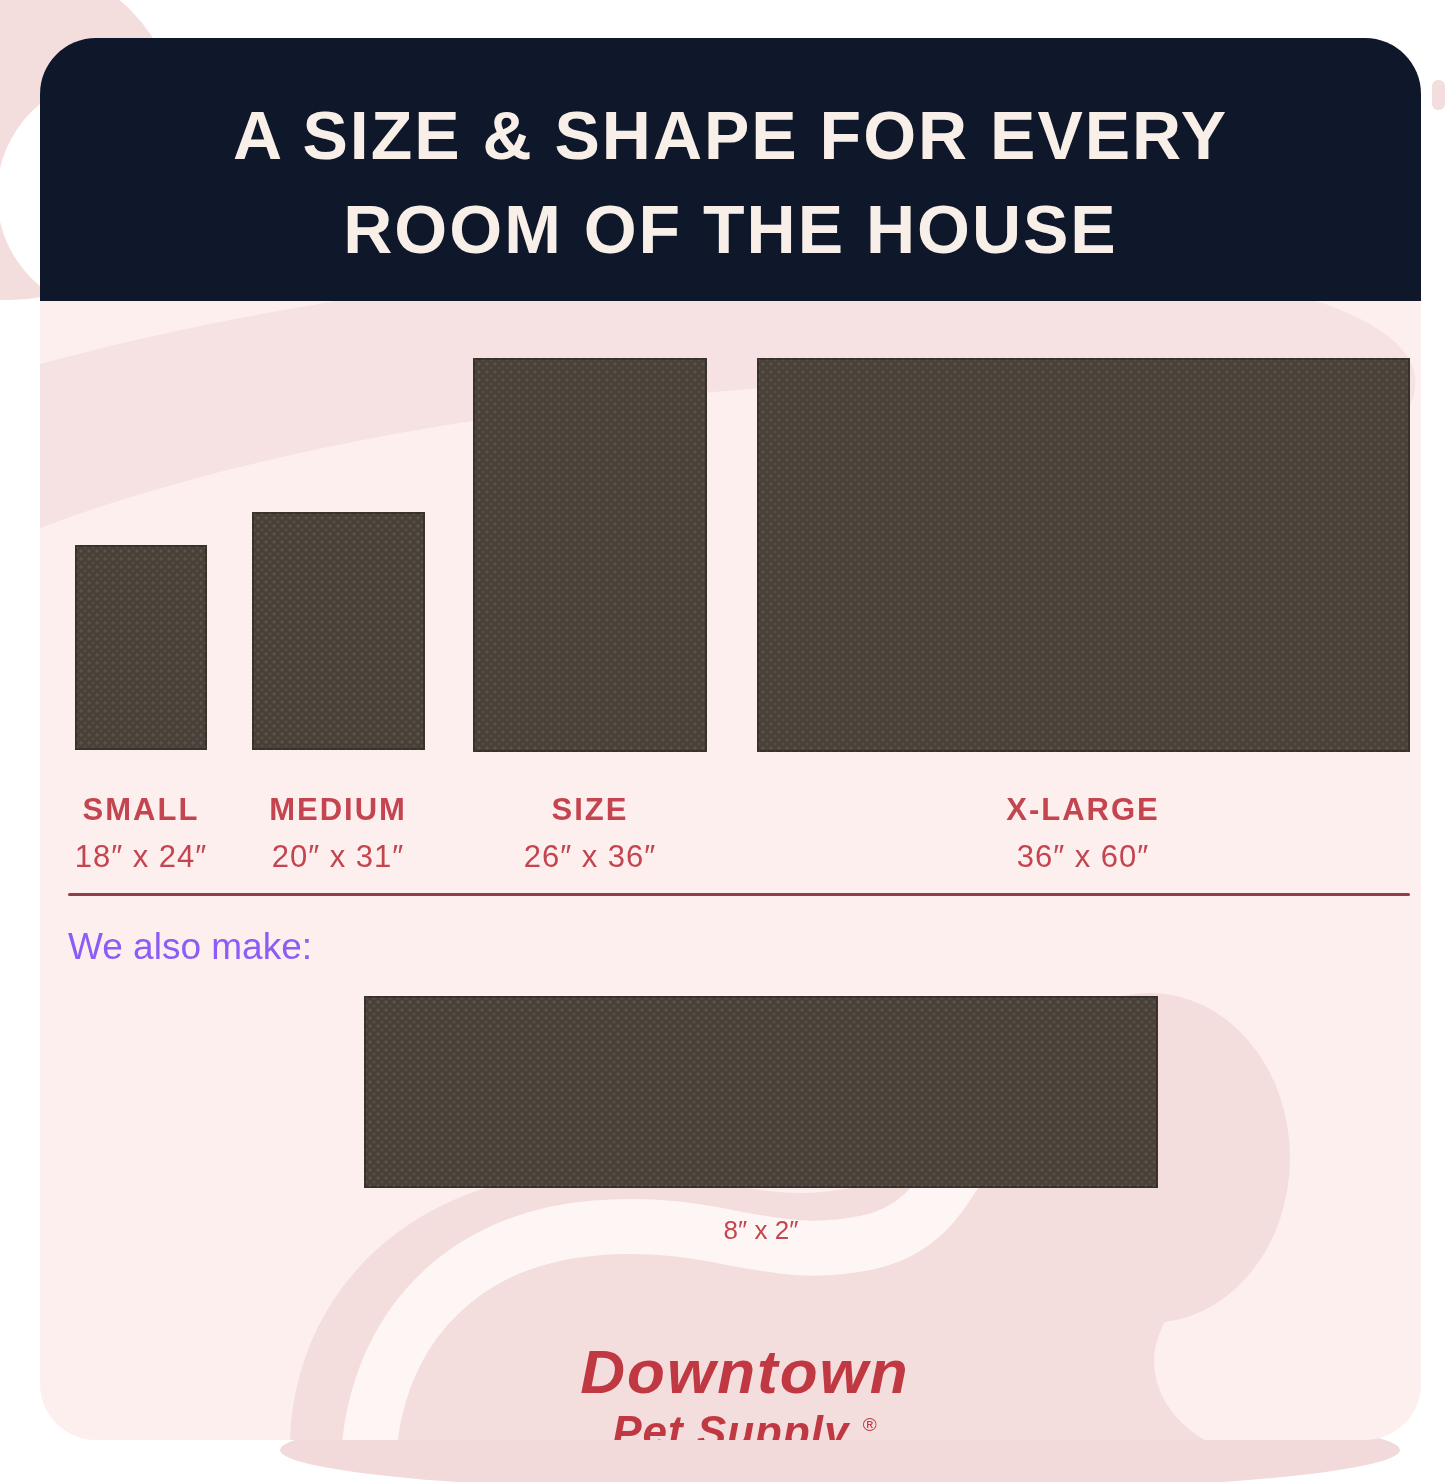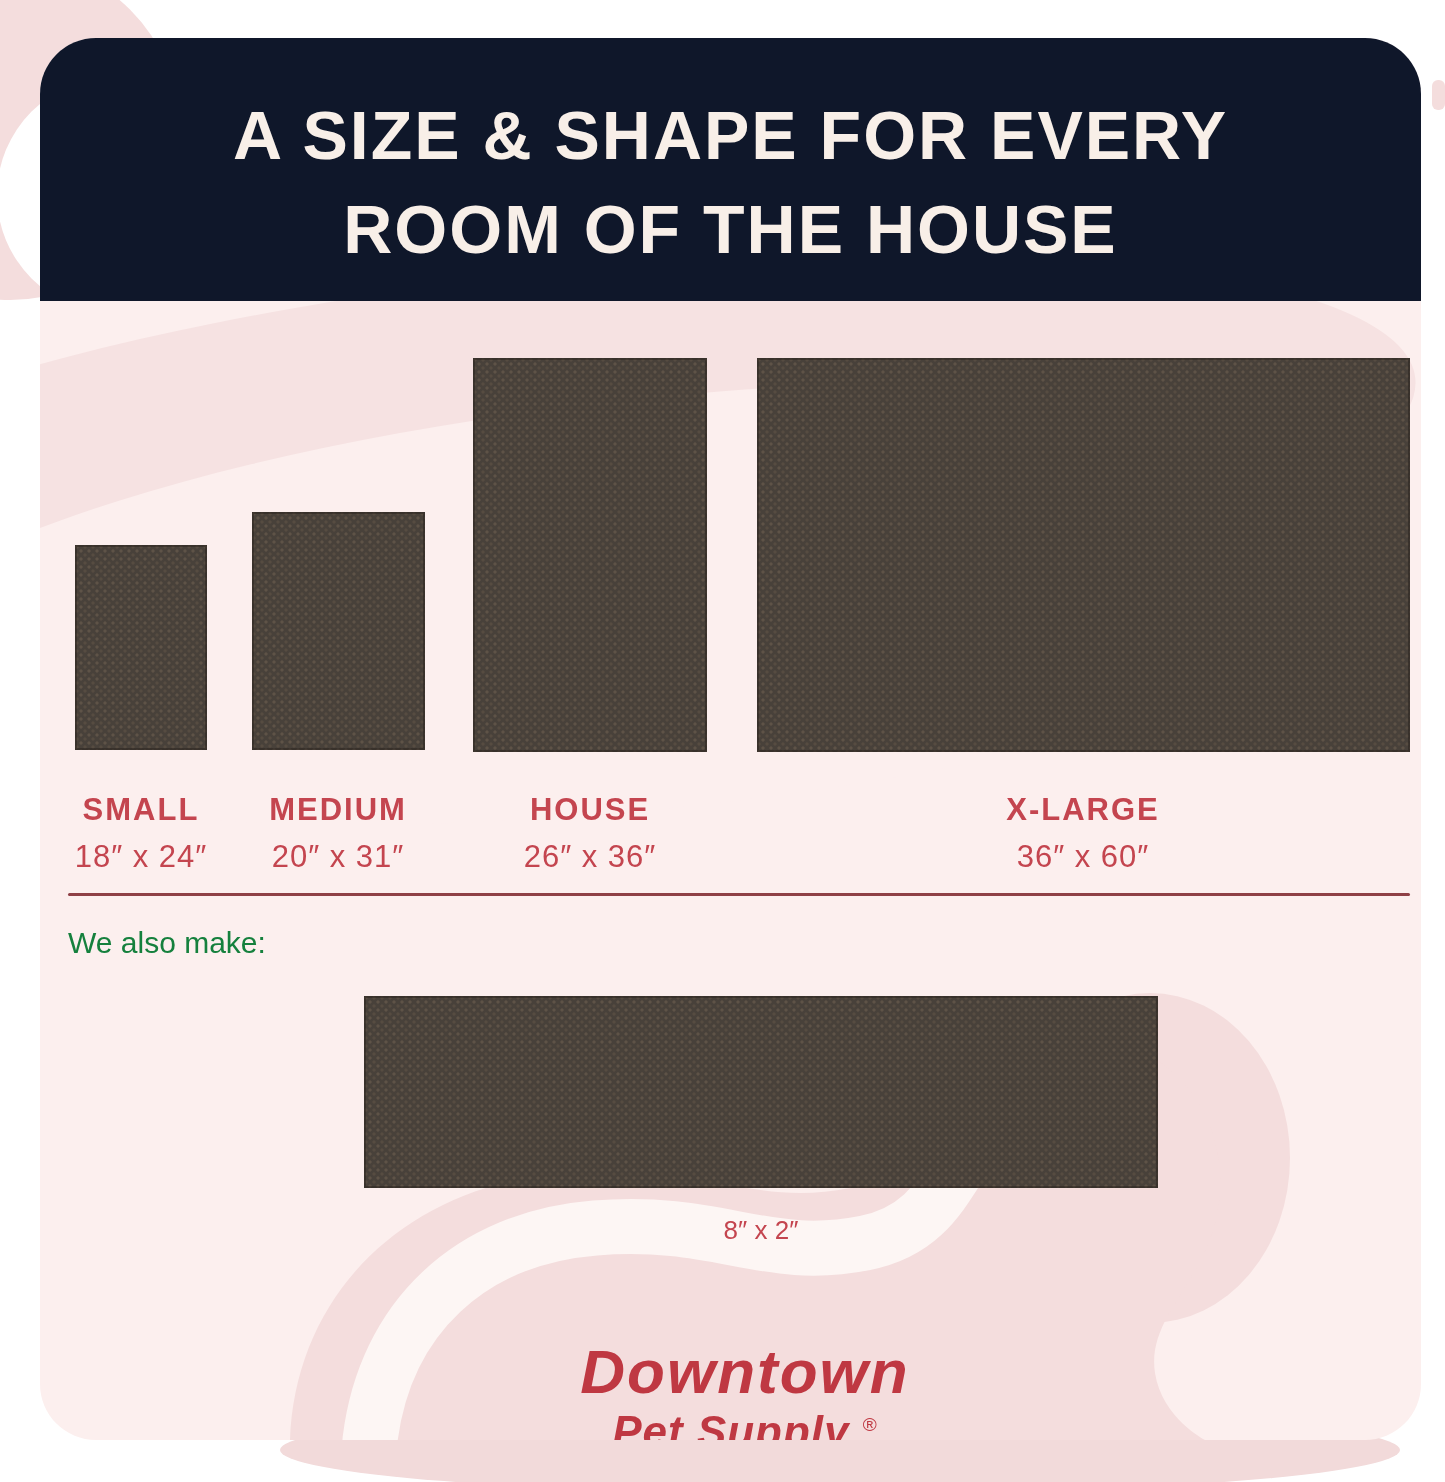--- a/index.html
+++ b/index.html
@@ -47,21 +47,21 @@
   #label-large  {left:450px;}
   #label-xlarge {left:943px;}
   .size-name{font-size:31px;font-weight:700;letter-spacing:2px;}
   .size-dims{font-size:31px;font-weight:400;letter-spacing:1px;margin-top:11px;}
   .divider{
     position:absolute;z-index:2;left:28px;top:855px;width:1342px;height:3px;
     background:#8f4046;border-radius:2px;
   }
   .also-make{
     position:absolute;z-index:2;left:28px;top:888px;
-    color:#15803d;font-size:30px;font-weight:400;
+    color:#8b5cf6;font-size:37px;font-weight:400;
   }
   .runner-label{
     position:absolute;z-index:2;left:521px;top:1168px;width:400px;
     text-align:center;color:#c4454f;
   }
   .runner-name{font-size:30px;font-weight:700;letter-spacing:1.5px;}
   .runner-dims{font-size:26px;font-weight:400;margin-top:9px;}
   .brand{
     position:absolute;z-index:2;left:390px;top:1303px;width:630px;
     text-align:center;color:#bf3842;
@@ -108,21 +108,21 @@
 
   <div class="size-label" id="label-small">
     <div class="size-name">SMALL</div>
     <div class="size-dims">18″ x 24″</div>
   </div>
   <div class="size-label" id="label-medium">
     <div class="size-name">MEDIUM</div>
     <div class="size-dims">20″ x 31″</div>
   </div>
   <div class="size-label" id="label-large">
-    <div class="size-name">HOUSE</div>
+    <div class="size-name">SIZE</div>
     <div class="size-dims">26″ x 36″</div>
   </div>
   <div class="size-label" id="label-xlarge">
     <div class="size-name">X-LARGE</div>
     <div class="size-dims">36″ x 60″</div>
   </div>
 
   <div class="divider"></div>
   <div class="also-make">We also make:</div>
 

